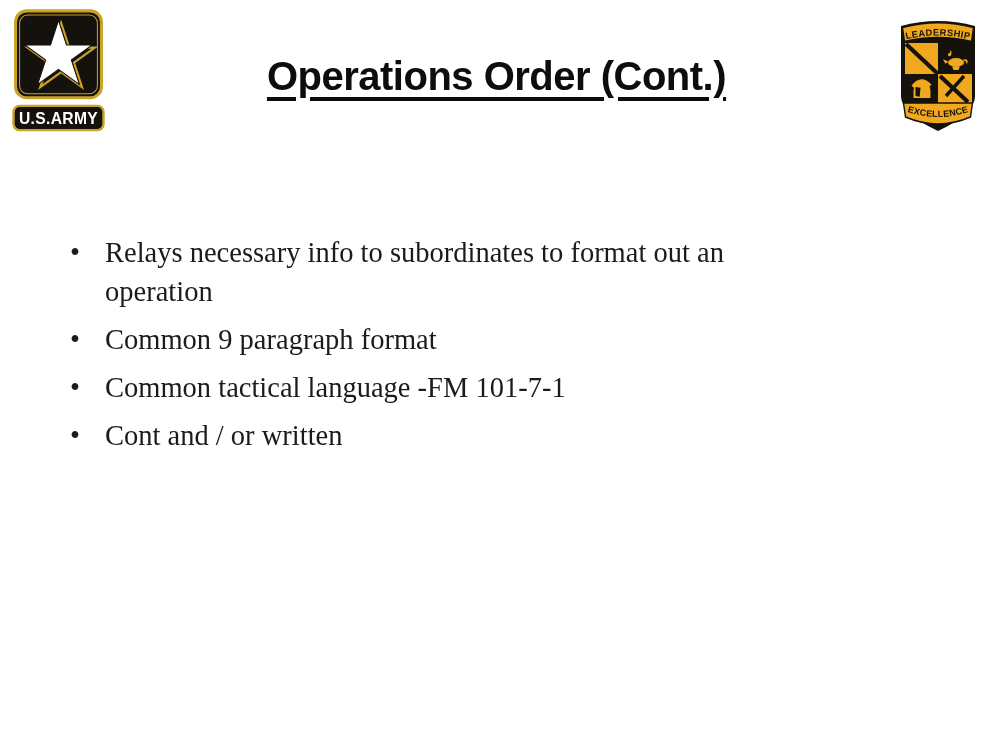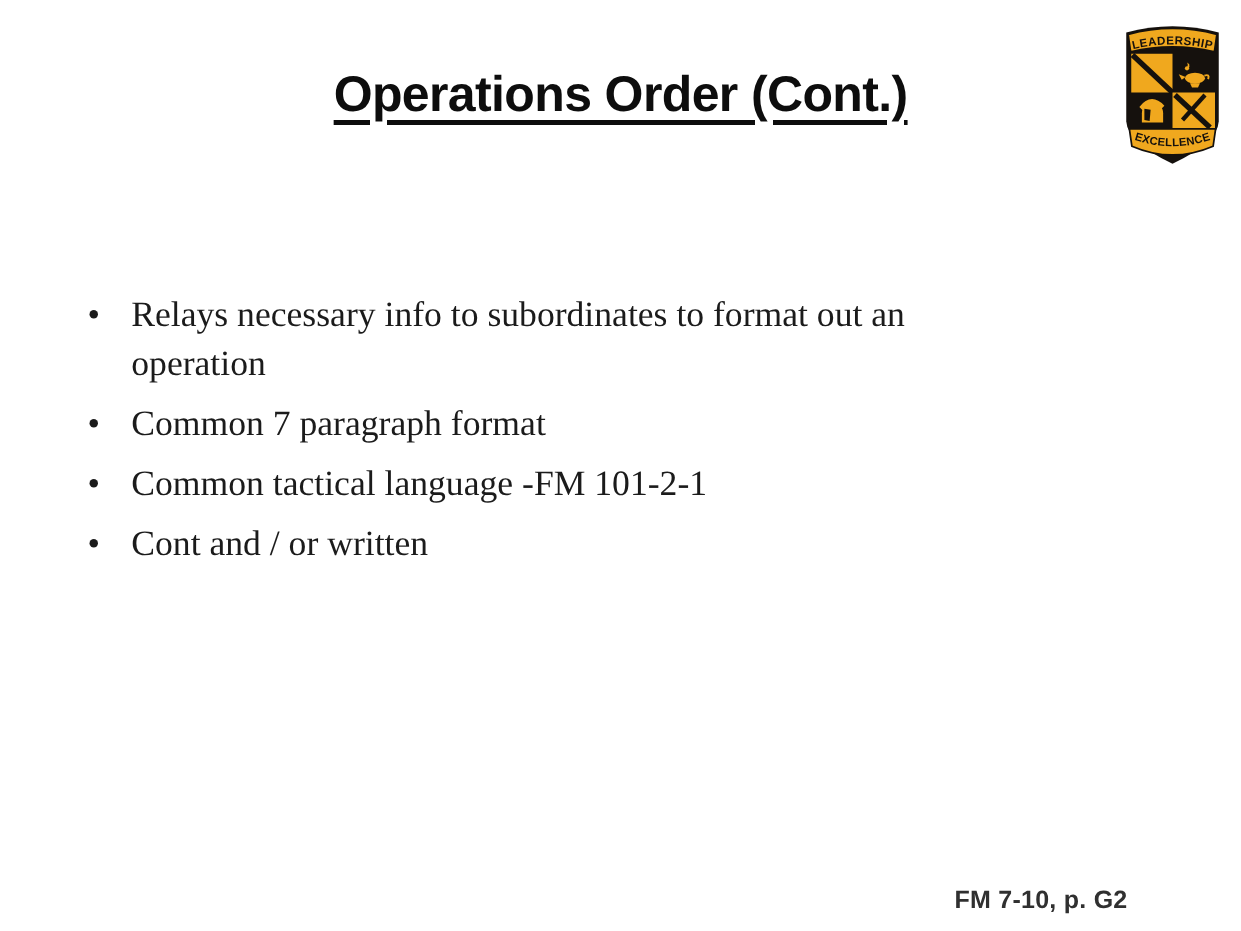--- a/index.html
+++ b/index.html
@@ -35,20 +35,33 @@
   
   .army-logo  { position:absolute; top:8px;  left:12px;  width:93px; height:124px; }
   .rotc-badge { position:absolute; top:10px; right:11px; width:88px; height:126px; }
   svg { display:block; width:100%; height:100%; }
 </style>
 </head>
 <body>
 
 <div class="slide">
 
+  <div class="army-logo">
+    <svg viewBox="0 0 92 122">
+      <rect x="3.5" y="2.5" width="85" height="86" rx="11" fill="#15110d" stroke="#C9A227" stroke-width="3"></rect>
+      <rect x="7.5" y="6.5" width="77" height="78" rx="8" fill="none" stroke="#C9A227" stroke-width="1"></rect>
+
+      <polygon points="46,12 53.9,36.2 79.3,36.2 58.7,51.1 66.6,75.3 46,60.4 25.4,75.3 33.3,51.1 12.7,36.2 38.1,36.2" transform="translate(2.6,2.6)" fill="none" stroke="#C9A227" stroke-width="2.2"></polygon>
+
+      <polygon points="46,12 53.9,36.2 79.3,36.2 58.7,51.1 66.6,75.3 46,60.4 25.4,75.3 33.3,51.1 12.7,36.2 38.1,36.2" fill="#ffffff" stroke="#15110d" stroke-width="1"></polygon>
+
+      <rect x="1.5" y="96.5" width="89" height="24" rx="6" fill="#15110d" stroke="#C9A227" stroke-width="2.4"></rect>
+      <text x="46" y="114.5" text-anchor="middle" fill="#ffffff" font-family="Liberation Sans, sans-serif" font-size="15.5" font-weight="bold" letter-spacing="0.3">U.S.ARMY</text>
+    </svg>
+  </div>
 
   <div class="title">
     <span class="underlined">Operations Order (Cont.)</span>
   </div>
 
   <div class="rotc-badge">
     <svg viewBox="0 0 88 126">
       <defs>
         <clipPath id="shieldClip">
           <path d="M7,16 Q44,6 81,16 L81,87 Q80,104 44,121 Q8,104 7,87 Z"></path>
@@ -96,27 +109,26 @@
     </svg>
   </div>
 
   <ul class="bullets">
     <li>
       <span class="bullet-marker">•</span>
       <span class="bullet-text">Relays necessary info to subordinates to format out an operation</span>
     </li>
     <li>
       <span class="bullet-marker">•</span>
-      <span class="bullet-text">Common 7 paragraph format</span>
+      <span class="bullet-text">Common 9 paragraph format</span>
     </li>
     <li>
       <span class="bullet-marker">•</span>
-      <span class="bullet-text">Common tactical language -FM 101-2-1</span>
+      <span class="bullet-text">Common tactical language -FM 101-7-1</span>
     </li>
     <li>
       <span class="bullet-marker">•</span>
       <span class="bullet-text">Cont and / or written</span>
     </li>
   </ul>
 
-  <div class="footer">FM 7-10, p. G2</div>
 
 </div>
 
 </body></html>

